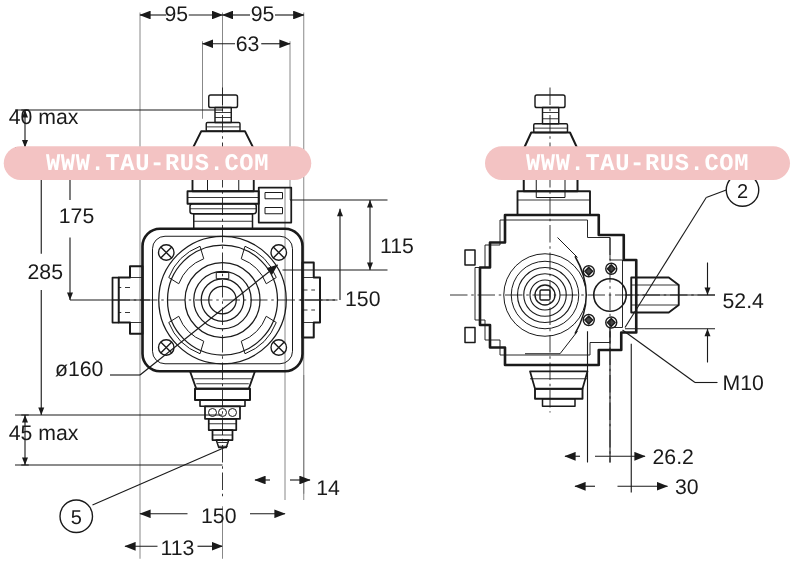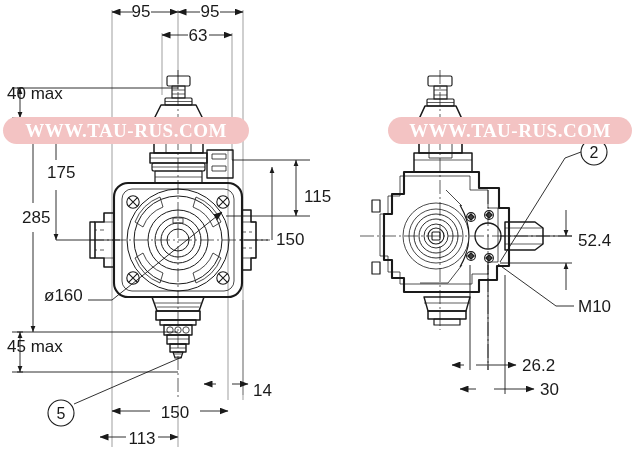--- a/index.html
+++ b/index.html
@@ -2,21 +2,21 @@
 <html><head>
 <meta charset="utf-8">
 <style>
   html,body{margin:0;padding:0;background:#ffffff;}
   body{width:640px;height:456px;overflow:hidden;
        font-family:"Liberation Sans","DejaVu Sans",sans-serif;}
   #sheet{position:relative;width:640px;height:456px;background:#fff;}
   svg.draw{position:absolute;left:0;top:0;width:640px;height:456px;}
   .wm{position:absolute;display:flex;align-items:center;justify-content:center;
       border-radius:999px;letter-spacing:.5px;white-space:nowrap;
-      font-weight:bold;font-family:Liberation Serif, serif;}
+      font-weight:bold;font-family:Liberation Mono, monospace;}
 </style>
 </head>
 <body>
 
 <div id="sheet">
 
   <svg class="draw" viewBox="0 0 640 456">
     <defs>
       <marker id="ar" markerWidth="9" markerHeight="7" refX="8.5" refY="3.5" orient="auto" markerUnits="userSpaceOnUse">
         <path d="M0,0 L9,3.5 L0,7 Z" fill="#1a1a1a"></path>

